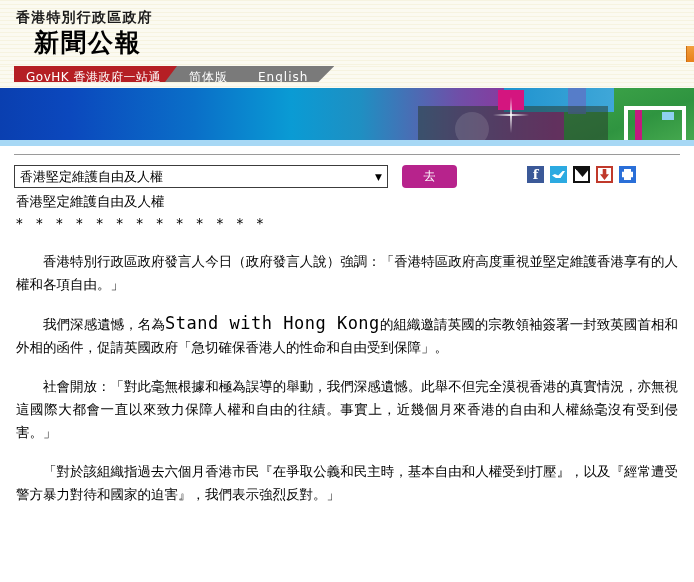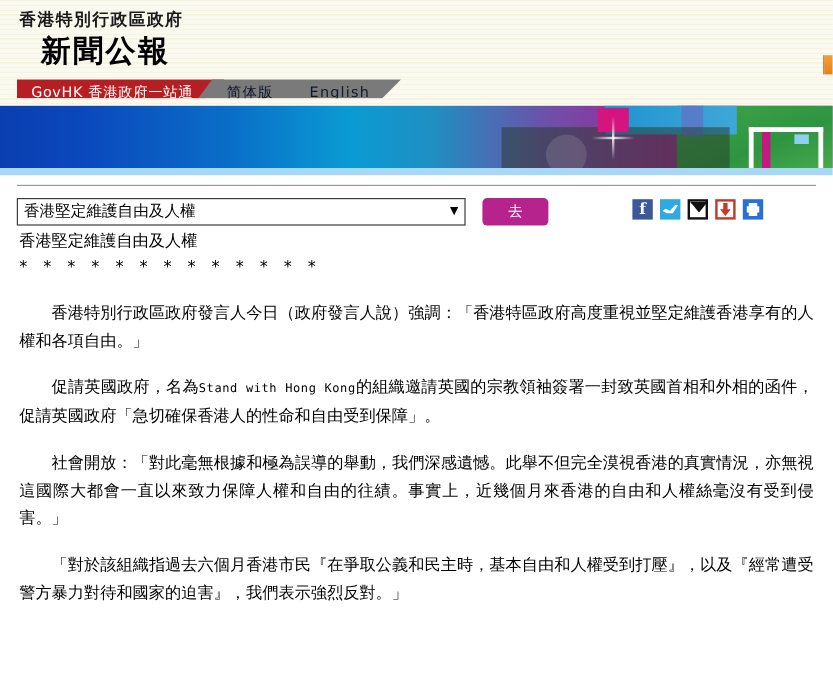--- a/index.html
+++ b/index.html
@@ -90,21 +90,21 @@
   }
   .tab-lang {
     left: 165px;
     padding-left: 24px;
     padding-right: 26px;
     background: #7a7a7a;
     clip-path: polygon(12px 0, 100% 0, calc(100% - 16px) 100%, 0 100%);
   }
   .tab-lang .lang-link {
     display: inline-block;
-    color: #0f172a;
+    color: #ffffff;
     text-decoration: none;
     letter-spacing: 1px;
     margin-right: 14px;
     text-align: right;
   }
   .tab-lang .lang-link:last-child { margin-right: 0; margin-left: 16px; }
 
   
   .banner-wrap {
     position: relative;
@@ -331,21 +331,21 @@
     line-height: 22px;
   }
   .article p.para {
     margin: 16px 0 0 0;
     text-indent: 2em;
     line-height: 23px;
     text-align: justify;
   }
   .mono {
     font-family: "DejaVu Sans Mono", "Liberation Mono", monospace;
-    font-size: 10px;
+    font-size: 17px;
     letter-spacing: 0.5px;
   }
 </style>
 </head>
 <body>
 
 <div class="masthead">
   <div class="org">香港特別行政區政府</div>
   <div class="pubtitle">新聞公報</div>
   <div class="edge-tab"></div>
@@ -392,18 +392,18 @@
     <span class="sico sico-print"></span>
   </div>
 </div>
 
 <div class="article">
   <h1 class="headline">香港堅定維護自由及人權</h1>
   <div class="stars">* * * * * * * * * * * * *</div>
 
   <p class="para">香港特別行政區政府發言人今日（政府發言人說）強調：「香港特區政府高度重視並堅定維護香港享有的人權和各項自由。」</p>
 
-  <p class="para"><span>促請英國政府，名為</span><span class="mono">Stand with Hong Kong</span><span>的組織邀請英國的宗教領袖簽署一封致英國首相和外相的函件，促請英國政府「急切確保香港人的性命和自由受到保障」。</span></p>
+  <p class="para"><span>我們深感遺憾，名為</span><span class="mono">Stand with Hong Kong</span><span>的組織邀請英國的宗教領袖簽署一封致英國首相和外相的函件，促請英國政府「急切確保香港人的性命和自由受到保障」。</span></p>
 
   <p class="para">社會開放：「對此毫無根據和極為誤導的舉動，我們深感遺憾。此舉不但完全漠視香港的真實情況，亦無視這國際大都會一直以來致力保障人權和自由的往績。事實上，近幾個月來香港的自由和人權絲毫沒有受到侵害。」</p>
   <p class="para">「對於該組織指過去六個月香港市民『在爭取公義和民主時，基本自由和人權受到打壓』，以及『經常遭受警方暴力對待和國家的迫害』，我們表示強烈反對。」</p>
 
 </div>
 
 </body></html>

